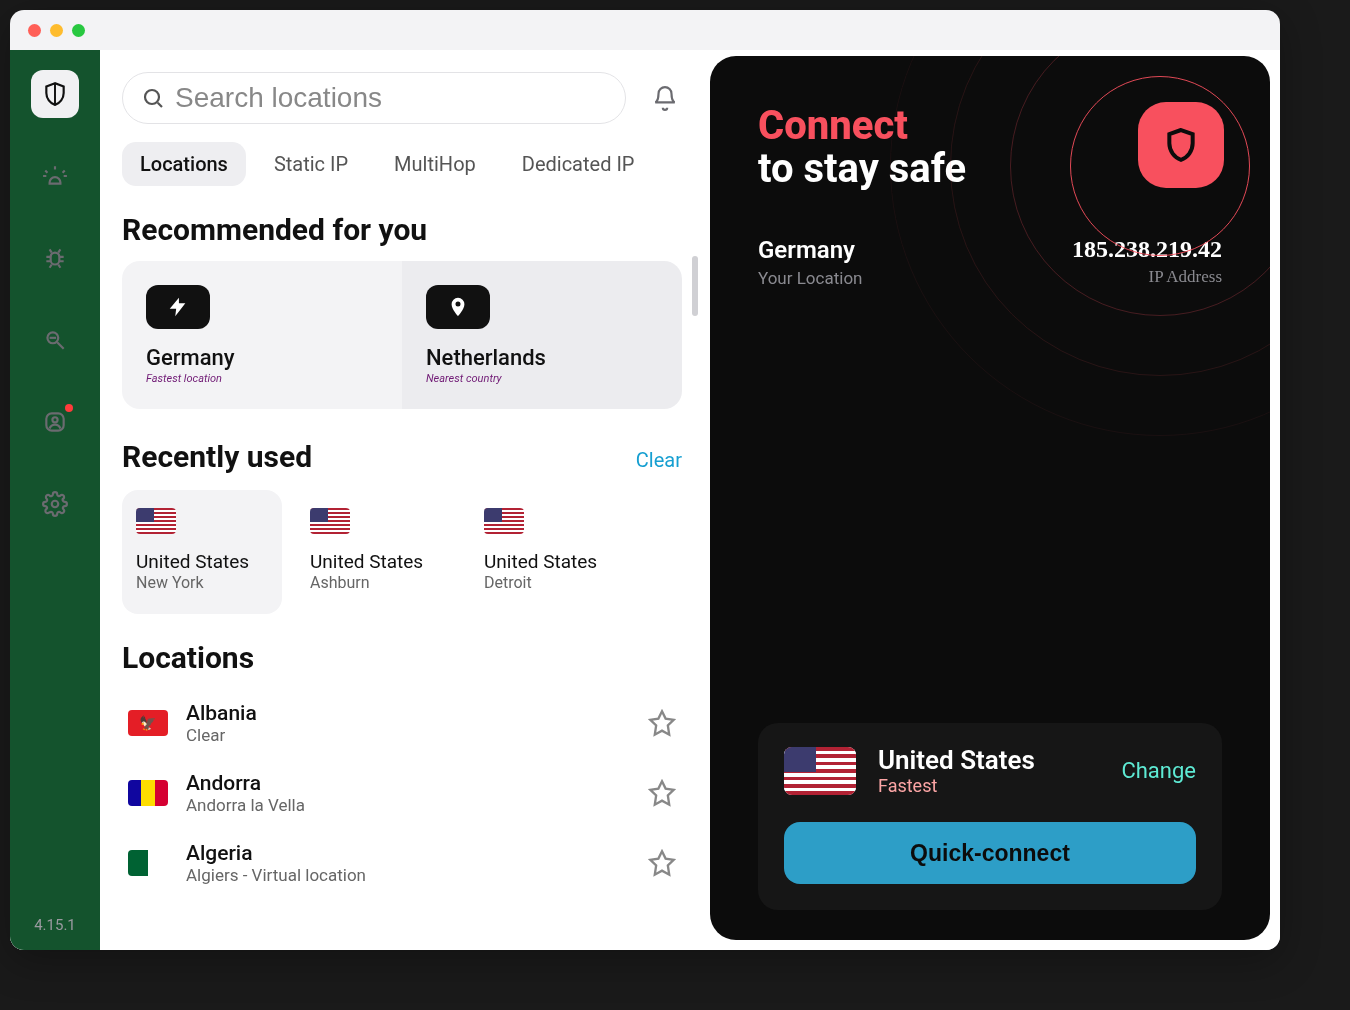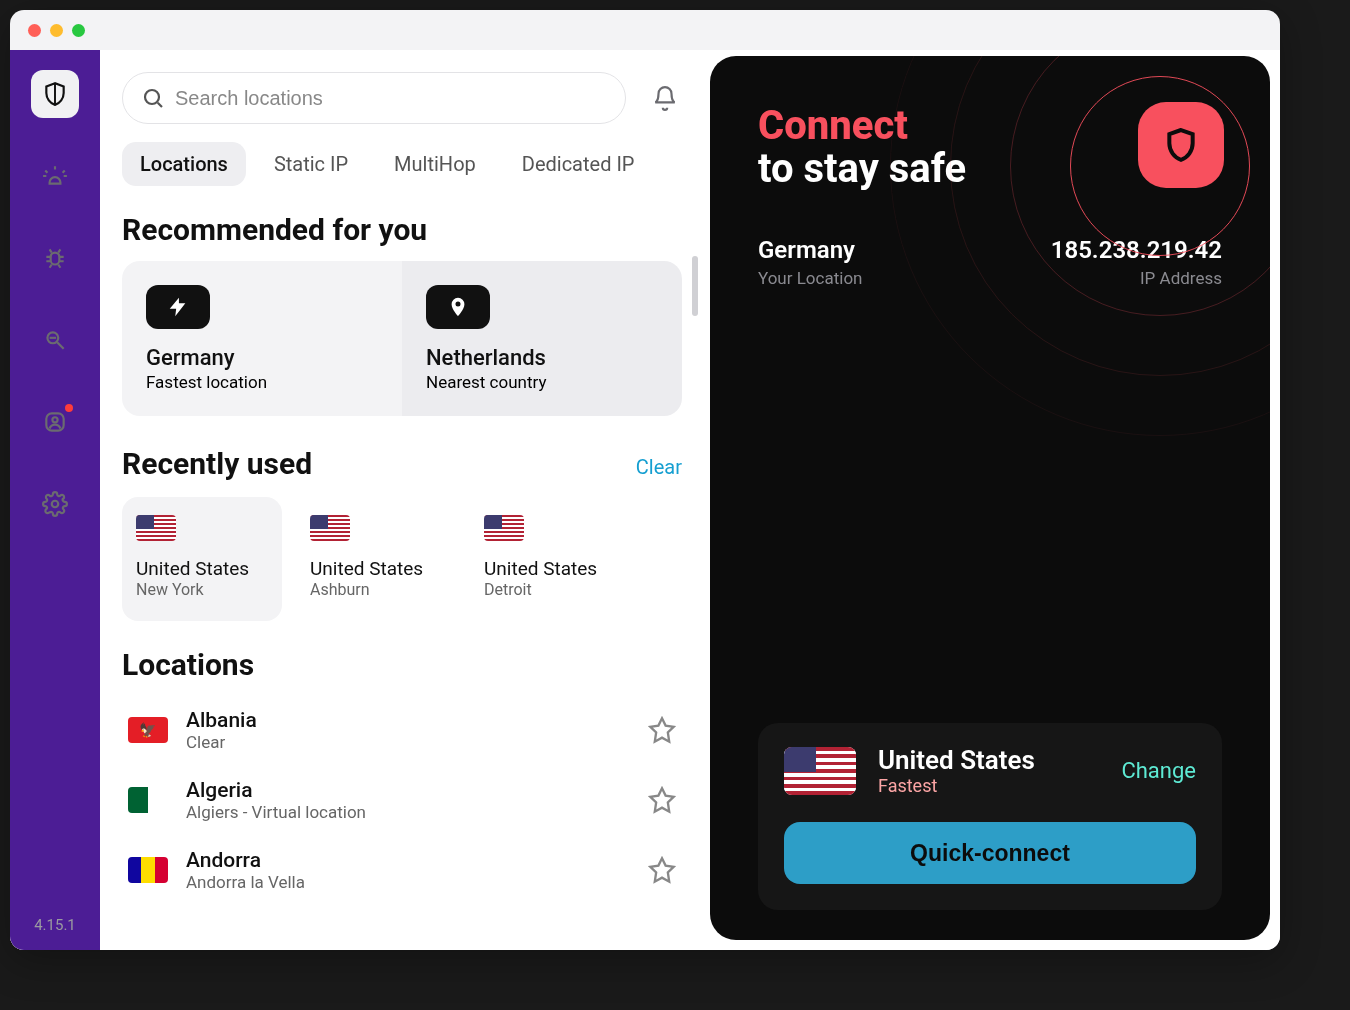--- a/index.html
+++ b/index.html
@@ -37,21 +37,21 @@
     flex: 1;
     display: flex;
     background: #fff;
     border-top-left-radius: 0;
     border-top-right-radius: 0;
     overflow: hidden;
   }
   
   .sidebar {
     width: 90px;
-    background: #4c1d95;
+    background: #14532d;
     display: flex;
     flex-direction: column;
     align-items: center;
     padding-top: 20px;
     gap: 34px;
     position: relative;
   }
   .side-item {
     width: 48px; height: 48px;
     border-radius: 12px;
@@ -83,21 +83,21 @@
   .search {
     flex: 1;
     height: 52px;
     border: 1.5px solid #e3e3e6;
     border-radius: 26px;
     display: flex; align-items: center;
     padding: 0 18px; gap: 10px;
     color: #7a7a80;
   }
   .search input {
-    border: none; outline: none; font-size: 20px; flex: 1; background: transparent;
+    border: none; outline: none; font-size: 28px; flex: 1; background: transparent;
     color: #333;
   }
   .search input::placeholder { color: #888; }
   .bell { width: 34px; height: 34px; color: #6b6b70; display:flex;align-items:center;justify-content:center; cursor:pointer; }
   .tabs { display: flex; gap: 10px; margin-top: 18px; align-items: center; }
   .tab {
     padding: 10px 18px; border-radius: 14px; font-size: 20px; color: #555; cursor: pointer;
   }
   .tab.active { background: #eeeef1; color: #111; font-weight: 500; }
   .section-title { font-size: 30px; font-weight: 700; color: #111; margin-top: 26px; }
@@ -109,21 +109,21 @@
     padding: 24px 24px;
     cursor: pointer;
   }
   .reco-card + .reco-card { border-radius: 0 18px 18px 0; background: #ececef; }
   .badge {
     width: 64px; height: 44px; border-radius: 12px; background: #111;
     display: flex; align-items: center; justify-content: center; color: #fff;
     margin-bottom: 16px;
   }
   .reco-name { font-size: 22px; font-weight: 500; color: #111; }
-  .reco-sub { font-size: 17px; color: #000000; margin-top: 2px; }
+  .reco-sub { font-size: 11px; color: #701a75; margin-top: 2px; font-style: italic; }
   .row-header { display: flex; align-items: baseline; justify-content: space-between; margin-top: 30px; }
   .clear-link { color: #169fd1; font-size: 20px; cursor: pointer; }
   .recent-row { display: flex; gap: 14px; margin-top: 16px; }
   .recent-card {
     width: 160px; padding: 18px 14px 22px 14px; border-radius: 16px; cursor: pointer;
   }
   .recent-card.hovered { background: #f3f3f5; }
   .flag {
     width: 40px; height: 26px; border-radius: 4px; display: inline-block;
     background: #bbb; margin-bottom: 12px; overflow: hidden;
@@ -164,21 +164,21 @@
     width: 86px; height: 86px;
     background: #f8505e;
     border-radius: 28px;
     display:flex;align-items:center;justify-content:center;
   }
   .connect-title { font-size: 40px; font-weight: 800; color: #f8505e; }
   .connect-sub { font-size: 40px; font-weight: 700; color: #fff; margin-top: -4px; }
   .meta-row { display: flex; justify-content: space-between; margin-top: 44px; align-items: flex-start; }
   .meta .v { font-size: 24px; font-weight: 600; }
   .meta .l { font-size: 17px; color: #8a8a90; margin-top: 4px; }
-  .meta.rightalign { text-align: right; }
+  .meta.rightalign { text-align: right; font-family: Liberation Serif, serif; }
   .bottom-card {
     margin-top: auto;
     background: #161616;
     border-radius: 20px;
     padding: 22px 26px 26px 26px;
   }
   .bc-row { display: flex; align-items: center; gap: 22px; }
   .bc-flag { width: 72px; height: 48px; border-radius: 8px; overflow:hidden; }
   .bc-text { flex: 1; }
   .bc-country { font-size: 26px; font-weight: 600; }
@@ -347,41 +347,41 @@
             </div>
           <div class="loc-text">
             <div class="loc-name">Albania</div>
             <div class="loc-sub">Clear</div>
           </div>
           <svg class="star" viewBox="0 0 24 24" fill="none" stroke="currentColor" stroke-width="2">
               <path d="m12 2 3.09 6.26L22 9.27l-5 4.87L18.18 22 12 18.56 5.82 22 7 14.14l-5-4.87 6.91-1.01L12 2Z"></path>
             </svg>
         </div>
         <div class="loc-item">
-          <div class="loc-flag dz-flag">
-              <div class="g"></div>
-              <div class="w"></div>
-            </div>
-          <div class="loc-text">
-            <div class="loc-name">Algeria</div>
-            <div class="loc-sub">Algiers - Virtual location</div>
-          </div>
-          <svg class="star" viewBox="0 0 24 24" fill="none" stroke="currentColor" stroke-width="2">
-              <path d="m12 2 3.09 6.26L22 9.27l-5 4.87L18.18 22 12 18.56 5.82 22 7 14.14l-5-4.87 6.91-1.01L12 2Z"></path>
-            </svg>
-        </div>
-        <div class="loc-item">
           <div class="loc-flag ad-flag">
               <div class="b"></div>
               <div class="y"></div>
               <div class="r"></div>
             </div>
           <div class="loc-text">
             <div class="loc-name">Andorra</div>
             <div class="loc-sub">Andorra la Vella</div>
+          </div>
+          <svg class="star" viewBox="0 0 24 24" fill="none" stroke="currentColor" stroke-width="2">
+              <path d="m12 2 3.09 6.26L22 9.27l-5 4.87L18.18 22 12 18.56 5.82 22 7 14.14l-5-4.87 6.91-1.01L12 2Z"></path>
+            </svg>
+        </div>
+        <div class="loc-item">
+          <div class="loc-flag dz-flag">
+              <div class="g"></div>
+              <div class="w"></div>
+            </div>
+          <div class="loc-text">
+            <div class="loc-name">Algeria</div>
+            <div class="loc-sub">Algiers - Virtual location</div>
           </div>
           <svg class="star" viewBox="0 0 24 24" fill="none" stroke="currentColor" stroke-width="2">
               <path d="m12 2 3.09 6.26L22 9.27l-5 4.87L18.18 22 12 18.56 5.82 22 7 14.14l-5-4.87 6.91-1.01L12 2Z"></path>
             </svg>
         </div>
       </div>
     </div>
 
     <div class="right">
       <div class="ripples">

